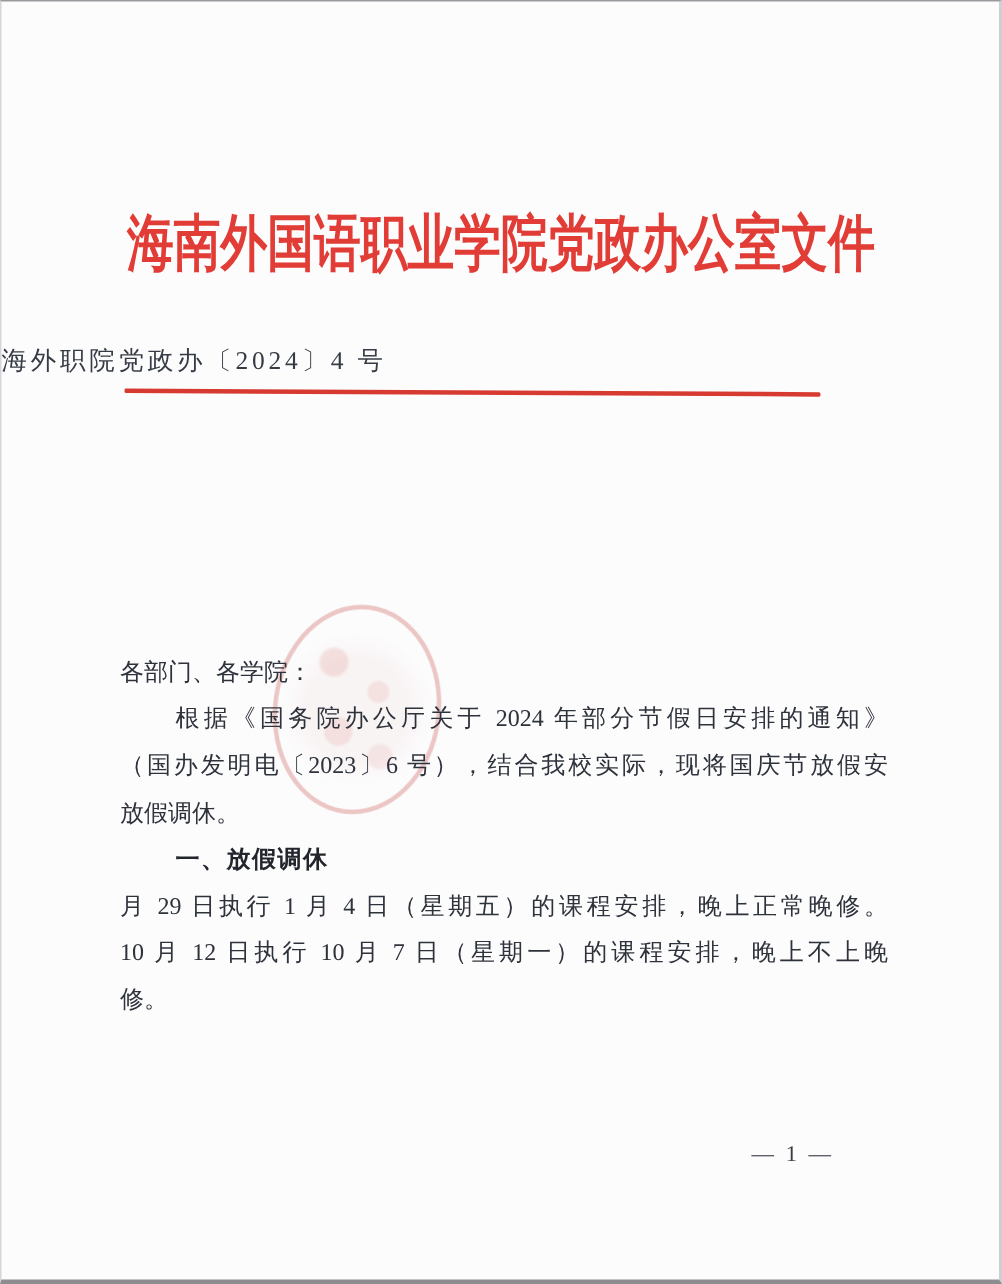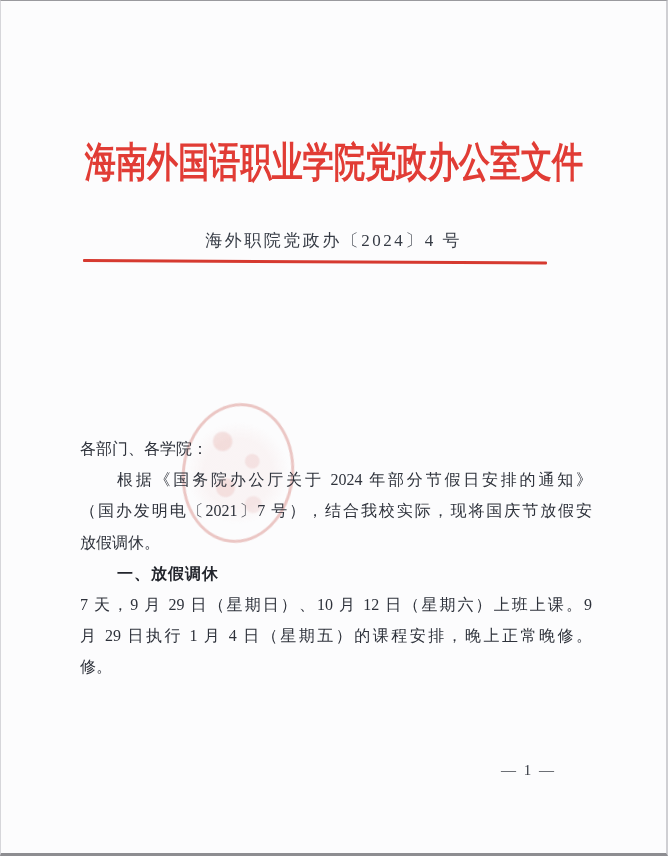--- a/index.html
+++ b/index.html
@@ -43,21 +43,21 @@
     transform-origin: center;
     letter-spacing: 0px;
   }
 
   
   .doc-number {
     position: absolute;
     top: 228px;
     left: 0;
     width: 100%;
-    text-align: center;
+    text-align: left;
     font-size: 17px;
     letter-spacing: 2.5px;
     color: #363b45;
   }
 
   
   .red-rule {
     position: absolute;
     top: 258px;
     left: 82px;
@@ -156,23 +156,23 @@
   <div class="doc-number">海外职院党政办〔2024〕4 号</div>
 
   <div class="red-rule"></div>
 
 
   <div class="seal"></div>
 
   <div class="body-text">
     <div class="ln">各部门、各学院：</div>
     <div class="ln indent just">根据《国务院办公厅关于 2024 年部分节假日安排的通知》</div>
-    <div class="ln just">（国办发明电〔2021〕7 号），结合我校实际，现将国庆节放假安</div>
+    <div class="ln just">（国办发明电〔2023〕6 号），结合我校实际，现将国庆节放假安</div>
     <div class="ln">放假调休。</div>
     <div class="ln indent heading">一、放假调休</div>
-    <div class="ln just">7 天，9 月 29 日（星期日）、10 月 12 日（星期六）上班上课。9</div>
     <div class="ln just">月 29 日执行 1 月 4 日（星期五）的课程安排，晚上正常晚修。</div>
+    <div class="ln just">10 月 12 日执行 10 月 7 日（星期一）的课程安排，晚上不上晚</div>
     <div class="ln">修。</div>
   </div>
 
   <div class="page-number">— 1 —</div>
 
 </div>
 
 </body></html>

